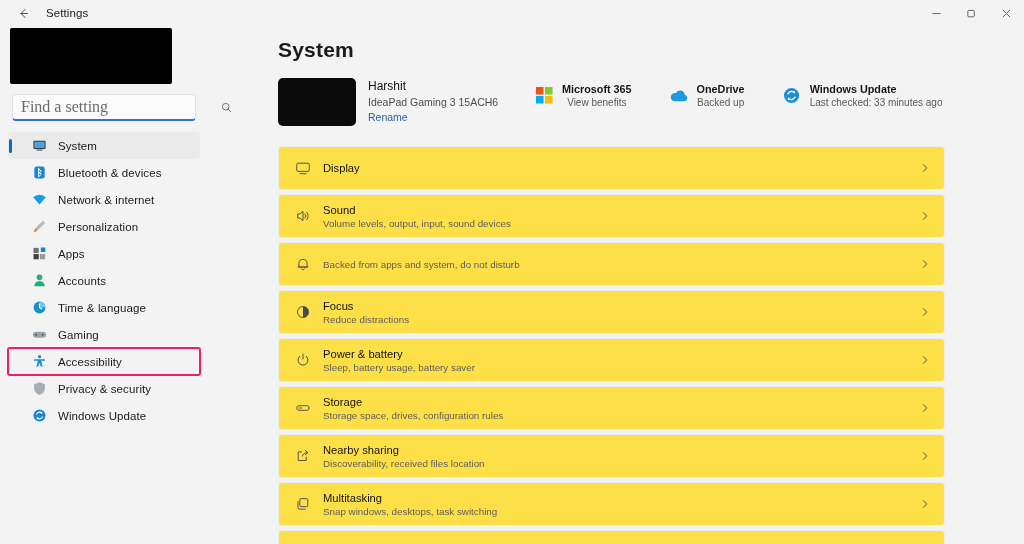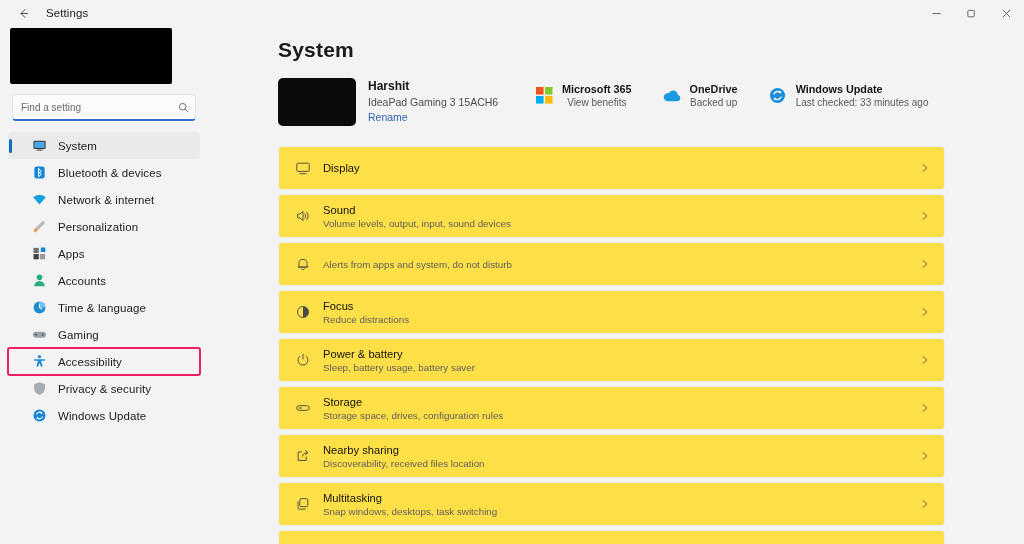--- a/index.html
+++ b/index.html
@@ -45,21 +45,21 @@
     position: absolute; left: 12px; top: 68px; width: 184px; height: 27px;
   }
   .search-box {
     width: 100%; height: 27px; background: #fbfbfb;
     border: 1px solid #e2e2e2; border-bottom: 2px solid #2f6fd0;
     border-radius: 4px; display: flex; align-items: center;
     padding: 0 6px 0 8px;
   }
   .search-box input {
     flex: 1; border: none; outline: none; background: transparent;
-    font-family: Liberation Sans, sans-serif; font-size: 10px; color: #1b1b1b;
+    font-family: Liberation Serif, serif; font-size: 16px; color: #1b1b1b;
   }
   .search-box input::placeholder { color: #6b6b6b; }
   .search-icon { color: #5a5a5a; font-size: 11px; display:flex; align-items:center; }
 
   .navlist { position: absolute; left: 8px; top: 106px; width: 192px; }
   .navitem {
     position: relative; height: 27px; margin-bottom: 0px;
     display: flex; align-items: center; border-radius: 4px;
     padding-left: 22px; cursor: default;
   }
@@ -81,25 +81,25 @@
     position: absolute; left: 70px; top: 12px;
     font-size: 21px; font-weight: 600; color: #1a1a1a; letter-spacing: .2px;
   }
 
   .devicebar { position: absolute; left: 70px; top: 52px; width: 680px; height: 52px; }
   .dev-avatar {
     position: absolute; left: 0; top: 0; width: 78px; height: 48px;
     background: #0b0b0b; border-radius: 5px;
   }
   .dev-text { position: absolute; left: 90px; top: 1px; }
-  .dev-name { font-size: 12px; font-weight: 700; color: #141414; line-height: 15px; }
+  .dev-name { font-size: 12px; font-weight: 400; color: #141414; line-height: 15px; }
   .dev-model { font-size: 10.5px; color: #4d4d4d; line-height: 15px; margin-top: 1px; }
   .dev-rename { font-size: 10.5px; color: #2a5fb0; line-height: 14px; }
 
-  .services { position: absolute; left: 325px; top: 56px; display: flex; gap: 7px; }
+  .services { position: absolute; left: 325px; top: 56px; display: flex; gap: 14px; }
   .svc { display: flex; align-items: flex-start; margin-right: 22px; }
   .svc-ico { width: 22px; height: 22px; margin-right: 7px; margin-top: 2px; flex: none; display:flex; align-items:center; justify-content:center; }
   .svc-ico svg { display: block; }
   .svc-title { font-size: 10.8px; font-weight: 700; color: #161616; line-height: 14px; }
   .svc-sub { font-size: 10px; color: #5a5a5a; line-height: 14px; text-align: center; }
 
   
   .rows { position: absolute; left: 70px; top: 120px; width: 667px; }
   .row {
     height: 44px; background: #fde047;
@@ -382,21 +382,21 @@
 
       <div class="row">
         <span class="row-ico">
           <svg width="16" height="16" viewBox="0 0 18 18" fill="none" stroke="#4a4a4a" stroke-width="1.05">
             <path d="M4.4 12.4 v-4 a4.6 4.6 0 0 1 9.2 0 v4 z" stroke-linejoin="round"></path>
             <path d="M3.4 12.4 h11.2" stroke-linecap="round"></path>
             <path d="M7.4 14.4 a1.7 1.7 0 0 0 3.2 0" stroke-linecap="round"></path>
           </svg>
         </span>
         <span class="row-text">
-          <span class="row-sub" style="display:block">Alerts from apps and system, do not disturb</span>
+          <span class="row-sub" style="display:block">Backed from apps and system, do not disturb</span>
         </span>
         <span class="chev">
           <svg width="10" height="10" viewBox="0 0 12 12" fill="none" stroke="#4c4c4c" stroke-width="1.1">
             <path d="M4 2 L8 6 L4 10" stroke-linecap="round" stroke-linejoin="round"></path>
           </svg>
         </span>
       </div>
 
       <div class="row">
         <span class="row-ico">

